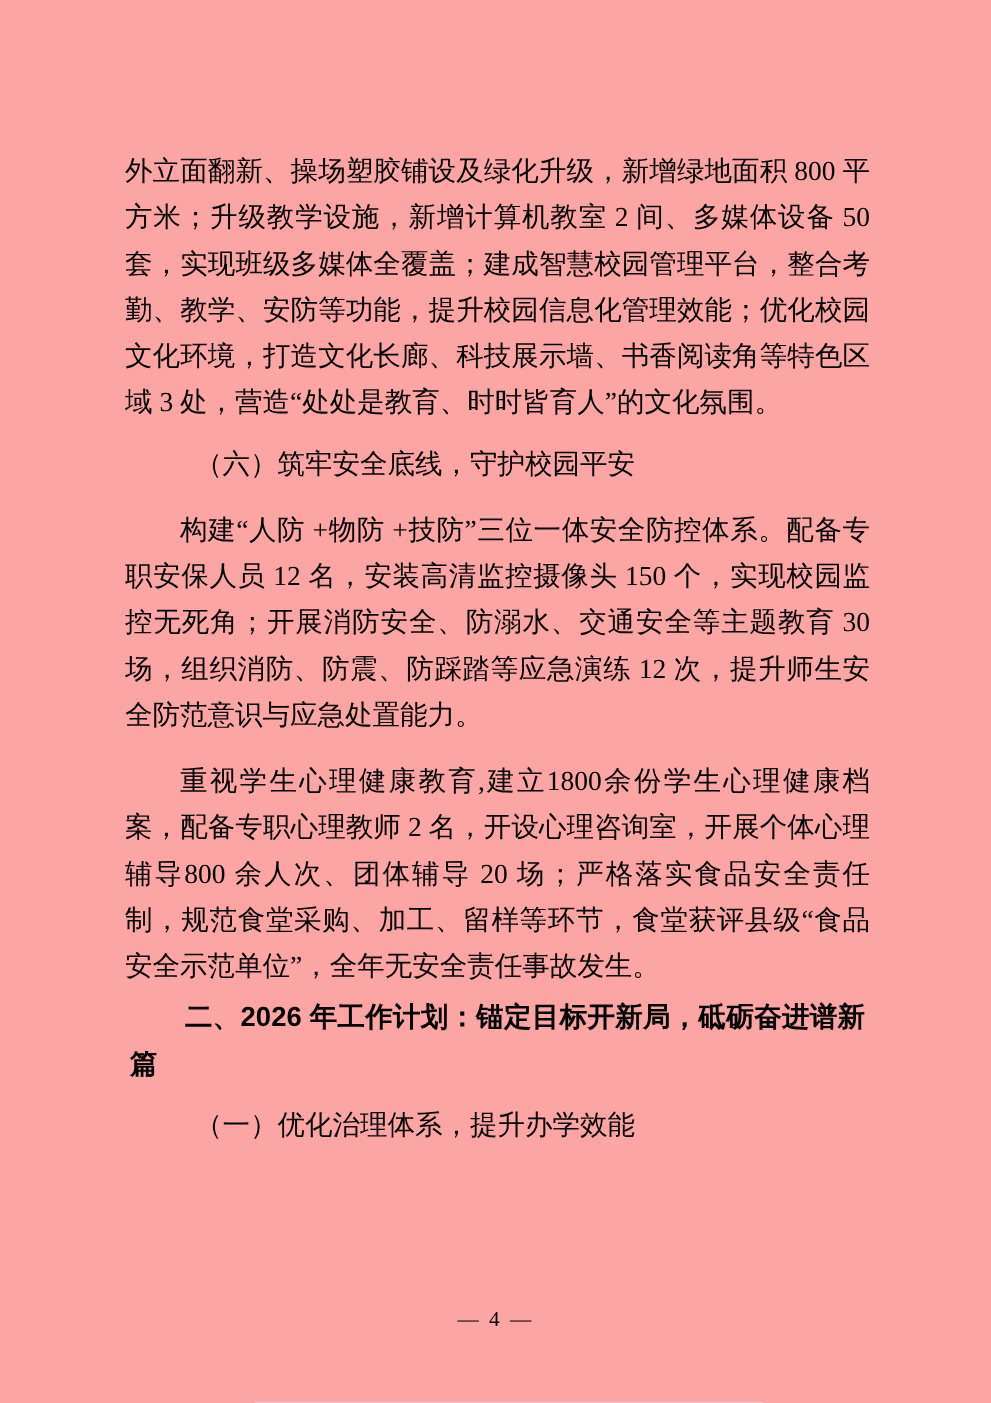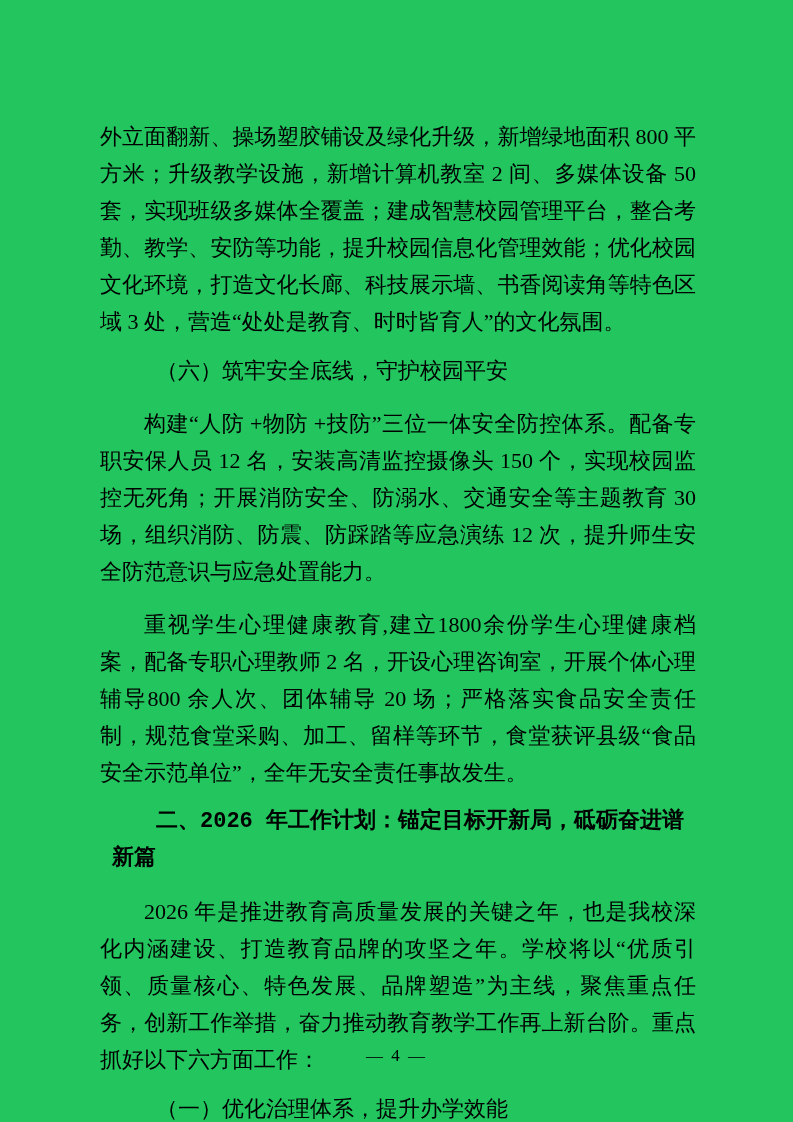--- a/index.html
+++ b/index.html
@@ -5,21 +5,21 @@
   html, body {
     margin: 0;
     padding: 0;
     background: #e8e8e8;
   }
   .page {
     position: relative;
     width: 793px;
     height: 1122px;
     margin: 0 auto;
-    background: #22c55e;
+    background: #fca5a5;
     box-sizing: border-box;
     padding: 118px 97px 0 100px;
     font-family: "Liberation Serif", "DejaVu Serif", serif;
     color: #000000;
     overflow: hidden;
   }
   .textblock {
     width: 596px;
   }
   .para {
@@ -36,26 +36,26 @@
   }
   .section-heading {
     margin: 12px;
     font-size: 22px;
     line-height: 37px;
     text-indent: 2em;
     font-family: "Liberation Serif", "DejaVu Serif", serif;
     font-weight: normal;
   }
   .chapter-heading {
-    margin: 12px;
+    margin: 4px;
     font-size: 22px;
     line-height: 37px;
     text-indent: 2em;
     font-weight: bold;
-    font-family: Liberation Mono, monospace;
+    font-family: Liberation Sans, sans-serif;
     text-align: justify;
     word-break: break-all;
   }
   .footer {
     position: absolute;
     left: 0;
     bottom: 56px;
     width: 100%;
     text-align: center;
     font-size: 17px;
@@ -73,21 +73,20 @@
     <p class="para">外立面翻新、操场塑胶铺设及绿化升级，新增绿地面积 800 平方米；升级教学设施，新增计算机教室 2 间、多媒体设备 50 套，实现班级多媒体全覆盖；建成智慧校园管理平台，整合考勤、教学、安防等功能，提升校园信息化管理效能；优化校园文化环境，打造文化长廊、科技展示墙、书香阅读角等特色区域 3 处，营造“处处是教育、时时皆育人”的文化氛围。</p>
 
     <p class="section-heading">（六）筑牢安全底线，守护校园平安</p>
 
     <p class="para indent">构建“人防 +物防 +技防”三位一体安全防控体系。配备专职安保人员 12 名，安装高清监控摄像头 150 个，实现校园监控无死角；开展消防安全、防溺水、交通安全等主题教育 30 场，组织消防、防震、防踩踏等应急演练 12 次，提升师生安全防范意识与应急处置能力。</p>
 
     <p class="para indent">重视学生心理健康教育,建立1800余份学生心理健康档案，配备专职心理教师 2 名，开设心理咨询室，开展个体心理辅导800 余人次、团体辅导 20 场；严格落实食品安全责任制，规范食堂采购、加工、留样等环节，食堂获评县级“食品安全示范单位”，全年无安全责任事故发生。</p>
 
     <p class="chapter-heading">二、2026 年工作计划：锚定目标开新局，砥砺奋进谱新篇</p>
 
-    <p class="para indent">2026 年是推进教育高质量发展的关键之年，也是我校深化内涵建设、打造教育品牌的攻坚之年。学校将以“优质引领、质量核心、特色发展、品牌塑造”为主线，聚焦重点任务，创新工作举措，奋力推动教育教学工作再上新台阶。重点抓好以下六方面工作：</p>
 
     <p class="section-heading">（一）优化治理体系，提升办学效能</p>
 
   </div>
 
   <div class="footer">
     <span>— 4 —</span>
   </div>
 </div>
 

